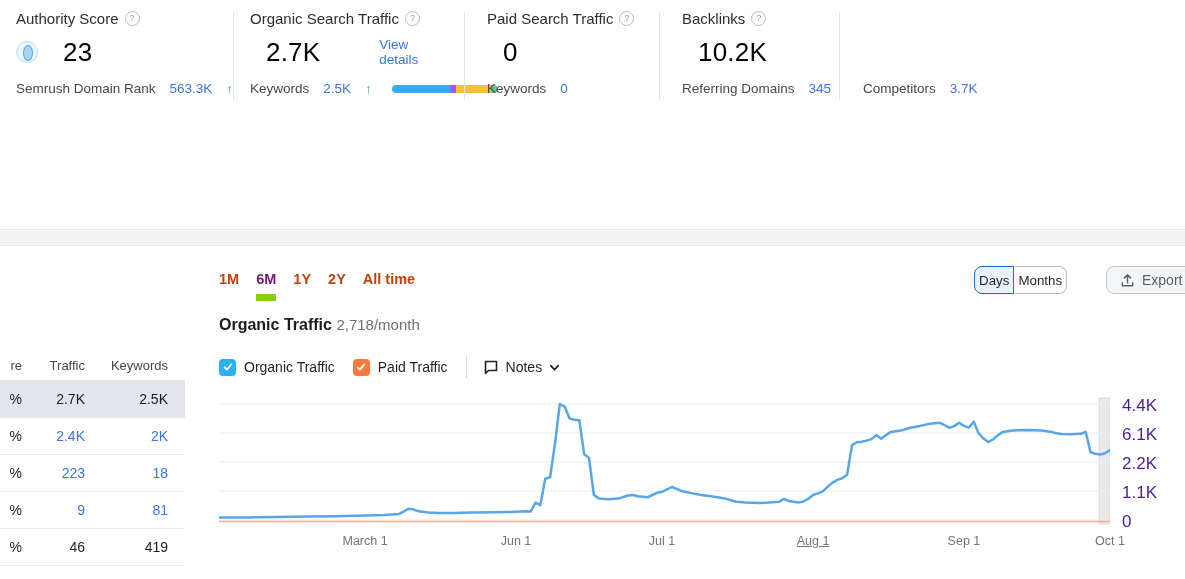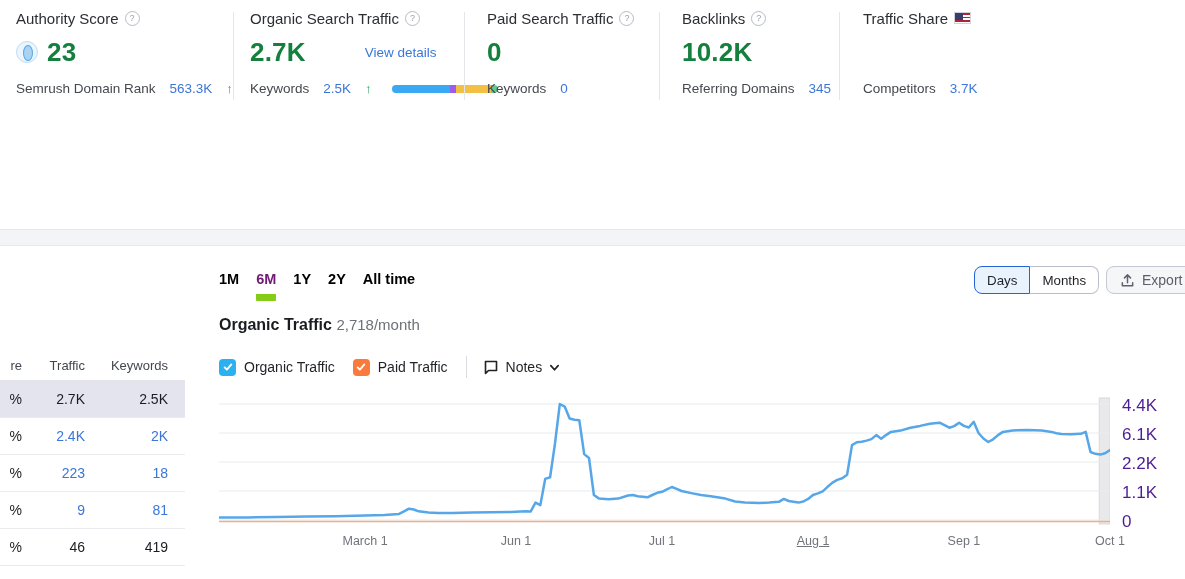--- a/index.html
+++ b/index.html
@@ -6,21 +6,21 @@
   html,body { width:1185px; height:579px; overflow:hidden; background:#fff;
     font-family:"Liberation Sans", sans-serif; color:#1f2226; }
   body { position:relative; }
 
   
   .card { position:absolute; top:8px; }
   .card-title { font-size:15px; color:#2b2e33; display:flex; align-items:center; gap:6px; height:20px; }
   .info-icon { width:15px; height:15px; border-radius:50%; border:1.4px solid #b6bbc4;
     color:#9aa0a9; font-size:9px; line-height:12px; text-align:center; display:inline-block; }
   .card-value-row { margin-top:9px; display:flex; align-items:center; gap:9px; height:30px; }
-  .big-num { font-size:26px; font-weight:bold; color:#15803d; letter-spacing:.2px; }
+  .big-num { font-size:26px; font-weight:normal; color:#000000; letter-spacing:.2px;margin-left:16px; }
   .card-footer { position:absolute; top:73px; left:0; white-space:nowrap; font-size:13.5px; color:#45484e;
     display:flex; align-items:center; gap:14px; }
   .link { color:#3b76d8; text-decoration:none; cursor:pointer; }
   .up-arrow { color:#23a35c; font-size:13px; }
   .v-divider { position:absolute; top:12px; width:1px; height:88px; background:#e4e6ea; }
 
   .gauge-icon { width:22px; height:22px; border-radius:50%; background:#eaf5fd; border:1px solid #bede f5;
     border:1px solid #bedef5; position:relative; }
   .gauge-icon::before { content:""; position:absolute; left:6px; top:3px; width:8px; height:14px;
     border-radius:50%; background:#a9d3f1; border:1.6px solid #57a7e8; }
@@ -47,25 +47,25 @@
   .st-header { display:flex; height:31px; align-items:center; font-size:13px; color:#43474d;
     border-bottom:1px solid #e2e4e8; }
   .st-row { display:flex; height:37px; align-items:center; border-bottom:1px solid #eaecef; color:#1a1d21; }
   .st-row.hl { background:#e3e4ed; }
   .c-share { width:22px; text-align:right; }
   .c-traffic { width:63px; text-align:right; }
   .c-keywords { width:83px; text-align:right; }
 
   
   #range-tabs { position:absolute; left:219px; top:271px; display:flex; gap:17px; font-size:14.5px; font-weight:bold; }
-  .range-tab { color:#000000; padding-bottom:7px; cursor:pointer; border-bottom:3px solid transparent; }
+  .range-tab { color:#c2410c; padding-bottom:7px; cursor:pointer; border-bottom:3px solid transparent; }
   .range-tab.active { color:#701a75; border-bottom:7px solid #84cc16; border-radius:1px; }
 
   #granularity { position:absolute; left:974px; top:266px; display:flex; height:28px; font-size:14px; }
-  .seg-btn { display:flex; align-items:center; padding:0 12px; background:#fff; border:1px solid #b9bfca;
+  .seg-btn { display:flex; align-items:center; padding:0 4px; background:#fff; border:1px solid #b9bfca;
     color:#1f2125; cursor:pointer; }
   .seg-btn.first { border-radius:8px 0 0 8px; }
   .seg-btn.last { border-radius:0 8px 8px 0; border-left:none; }
   .seg-btn.active { background:#e9f3fe; border:1.5px solid #2563d6; }
 
   #export-btn { position:absolute; left:1106px; top:266px; height:28px; padding:0 13px; display:flex;
     align-items:center; gap:7px; background:#f5f6f8; border:1px solid #c3c8d2; border-radius:8px;
     font-size:14px; color:#595f69; cursor:pointer; }
 
   #chart-heading { position:absolute; left:219px; top:316px; font-size:16px; }
@@ -153,24 +153,20 @@
     <span class="big-num">10.2K</span>
   </div>
   <div class="card-footer">
     <span>Referring Domains</span>
     <a class="link">345</a>
   </div>
 </div>
 <div class="v-divider" style="left:839px;"></div>
 
 <div class="card" style="left:863px; width:160px;">
-  <div class="card-title">
-    <span>Traffic Share</span>
-    <span class="us-flag"></span>
-  </div>
   <div class="card-footer">
     <span>Competitors</span>
     <a class="link">3.7K</a>
   </div>
 </div>
 
 <div class="band"></div>
 
 <div id="side-table">
   <div class="st-header">

